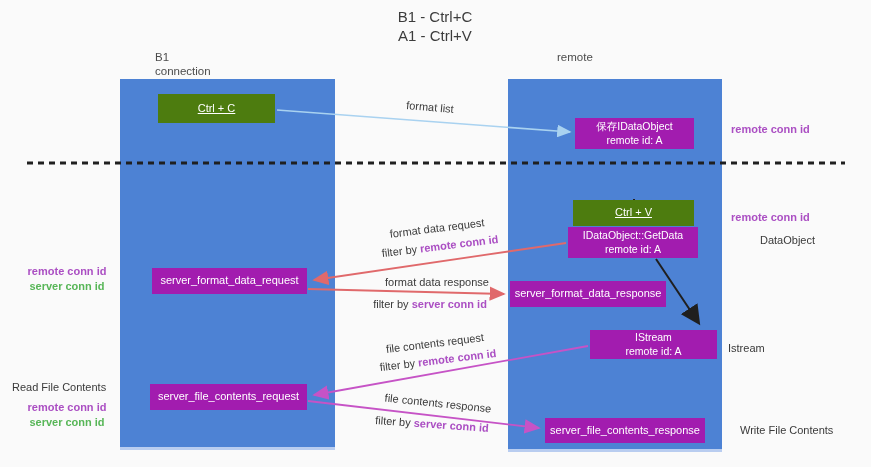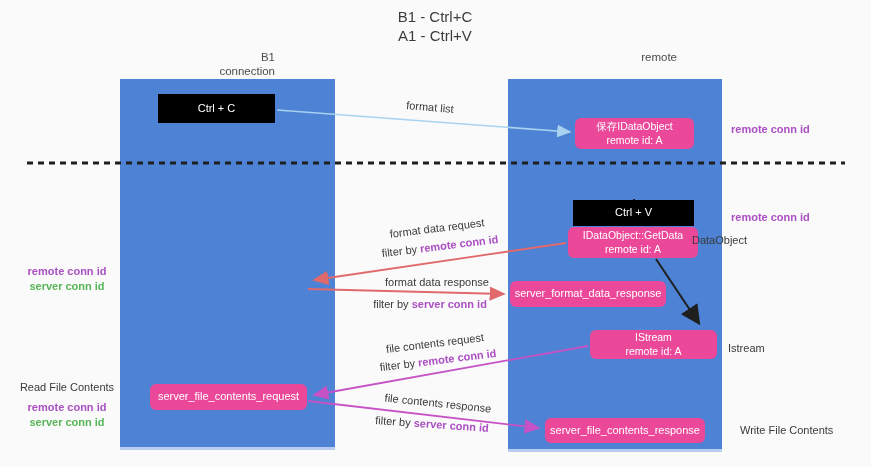--- a/index.html
+++ b/index.html
@@ -9,62 +9,62 @@
     background:#fafafa; overflow:hidden;
     font-family:"Liberation Sans", sans-serif;
     color:#3a3a3a;
     padding-left:45px;
   }
   .title {
     position:absolute; left:295px; top:7px; width:280px;
     text-align:center; font-size:15px; line-height:19px; color:#3c3c3c;
   }
   .lane-header {
-    position:absolute; width:120px; text-align:right;
+    position:absolute; width:120px; text-align:left;
     font-size:11.5px; line-height:14px; color:#4c4c4c;
   }
   #lane-header-left  { left:155px; top:50px; }
   #lane-header-right { left:557px; top:50px; }
   .lane {
     position:absolute; top:79px; background:#4d82d4; z-index:0;
     border-bottom:3px solid #b9cdf0;
   }
   #lane-left  { left:120px; width:215px; height:371px; }
   #lane-right { left:508px; width:214px; height:373px; }
   svg.overlay { position:absolute; left:0; top:0; z-index:1; pointer-events:none; }
   .node {
     position:absolute; z-index:2; display:flex; flex-direction:column;
     align-items:center; justify-content:center;
     color:#ffffff; font-size:11px; line-height:13.5px; text-align:center;
     white-space:nowrap;
   }
-  .node.green  { background:#000000; }
-  .node.orange { background:#ec4899;border-radius:6px; }
+  .node.green  { background:#4d7c0f;text-decoration:underline; }
+  .node.orange { background:#a21caf; }
   #node-ctrl-c       { left:158px; top:94px;  width:117px; height:29px; }
   #node-saved-obj    { left:575px; top:118px; width:119px; height:31px; font-size:10.5px; }
   #node-ctrl-v       { left:573px; top:172px; width:121px; height:26px;margin-top:28px; }
   #node-getdata      { left:568px; top:227px; width:130px; height:31px; font-size:10.5px; }
   #node-format-req   { left:152px; top:268px; width:155px; height:26px; }
   #node-format-resp  { left:510px; top:281px; width:156px; height:26px; }
   #node-istream      { left:590px; top:330px; width:127px; height:29px; font-size:10.5px; }
   #node-file-req     { left:150px; top:384px; width:157px; height:26px; }
   #node-file-resp    { left:545px; top:418px; width:160px; height:25px; }
   .side-label { position:absolute; z-index:2; font-size:11px; white-space:nowrap; }
   .purple { color:#ab4fc3; font-weight:bold; }
   .green-text { color:#57b657; font-weight:bold; }
   .black-label { color:#3a3a3a; }
   #lbl-remote-top     { left:731px; top:123px; }
   #lbl-remote-mid     { left:731px; top:211px; }
-  #lbl-dataobject     { left:692px; top:234px;text-align:center; }
+  #lbl-dataobject     { left:760px; top:234px;text-align:center; }
   #lbl-istream        { left:728px; top:342px; }
   #lbl-write-file     { left:740px; top:424px; }
   .left-pair { position:absolute; z-index:2; width:110px; left:12px; text-align:center;
                font-size:11px; line-height:15px; }
   #left-pair-1 { top:264px; }
-  #lbl-read-file { left:12px; top:381px; width:110px; text-align:center; }
+  #lbl-read-file { left:12px; top:381px; width:110px; text-align:left; }
   #left-pair-2 { top:400px; }
   .mid-label {
     position:absolute; z-index:2; font-size:11px; color:#3a3a3a;
     white-space:nowrap; width:170px; text-align:center;
   }
   #mid-format-list   { left:345px; top:101px; transform:rotate(5deg); }
   #mid-fdr           { left:352px; top:222px; transform:rotate(-7deg); }
   #mid-fbr1          { left:355px; top:240px; transform:rotate(-7deg); }
   #mid-fdresp        { left:352px; top:276px; }
   #mid-fbs1          { left:345px; top:298px; }
@@ -138,20 +138,23 @@
 
   <div class="node green" id="node-ctrl-v">
     <div>Ctrl + V</div>
   </div>
 
   <div class="node orange" id="node-getdata">
     <div>IDataObject::GetData</div>
     <div>remote id: A</div>
   </div>
 
+  <div class="node orange" id="node-format-req">
+    <div>server_format_data_request</div>
+  </div>
 
   <div class="node orange" id="node-format-resp">
     <div>server_format_data_response</div>
   </div>
 
   <div class="node orange" id="node-istream">
     <div>IStream</div>
     <div>remote id: A</div>
   </div>
 

